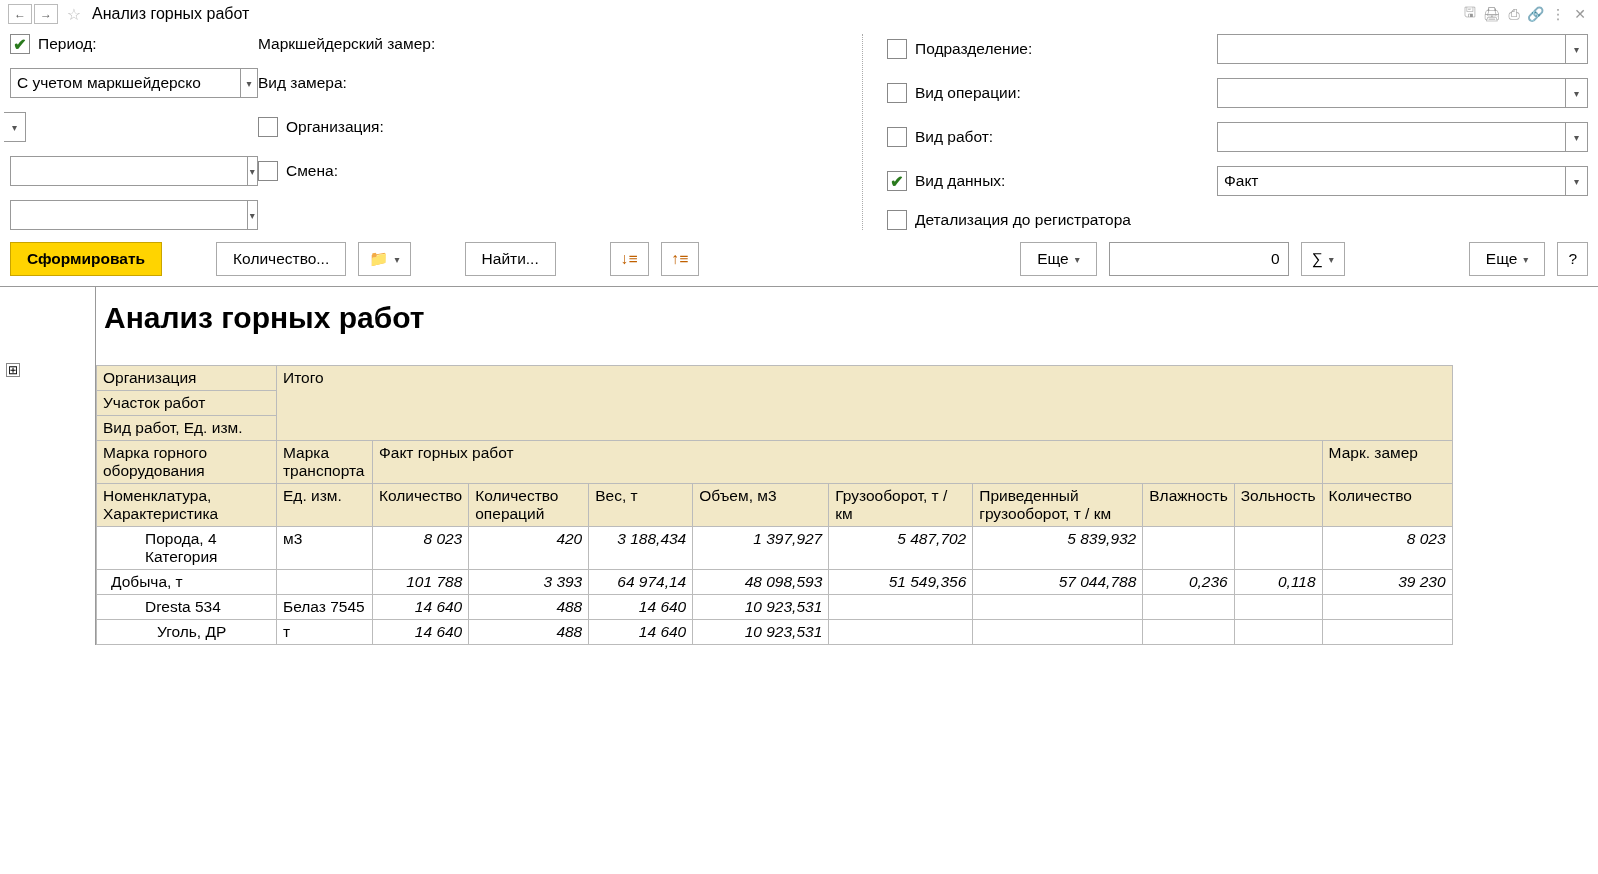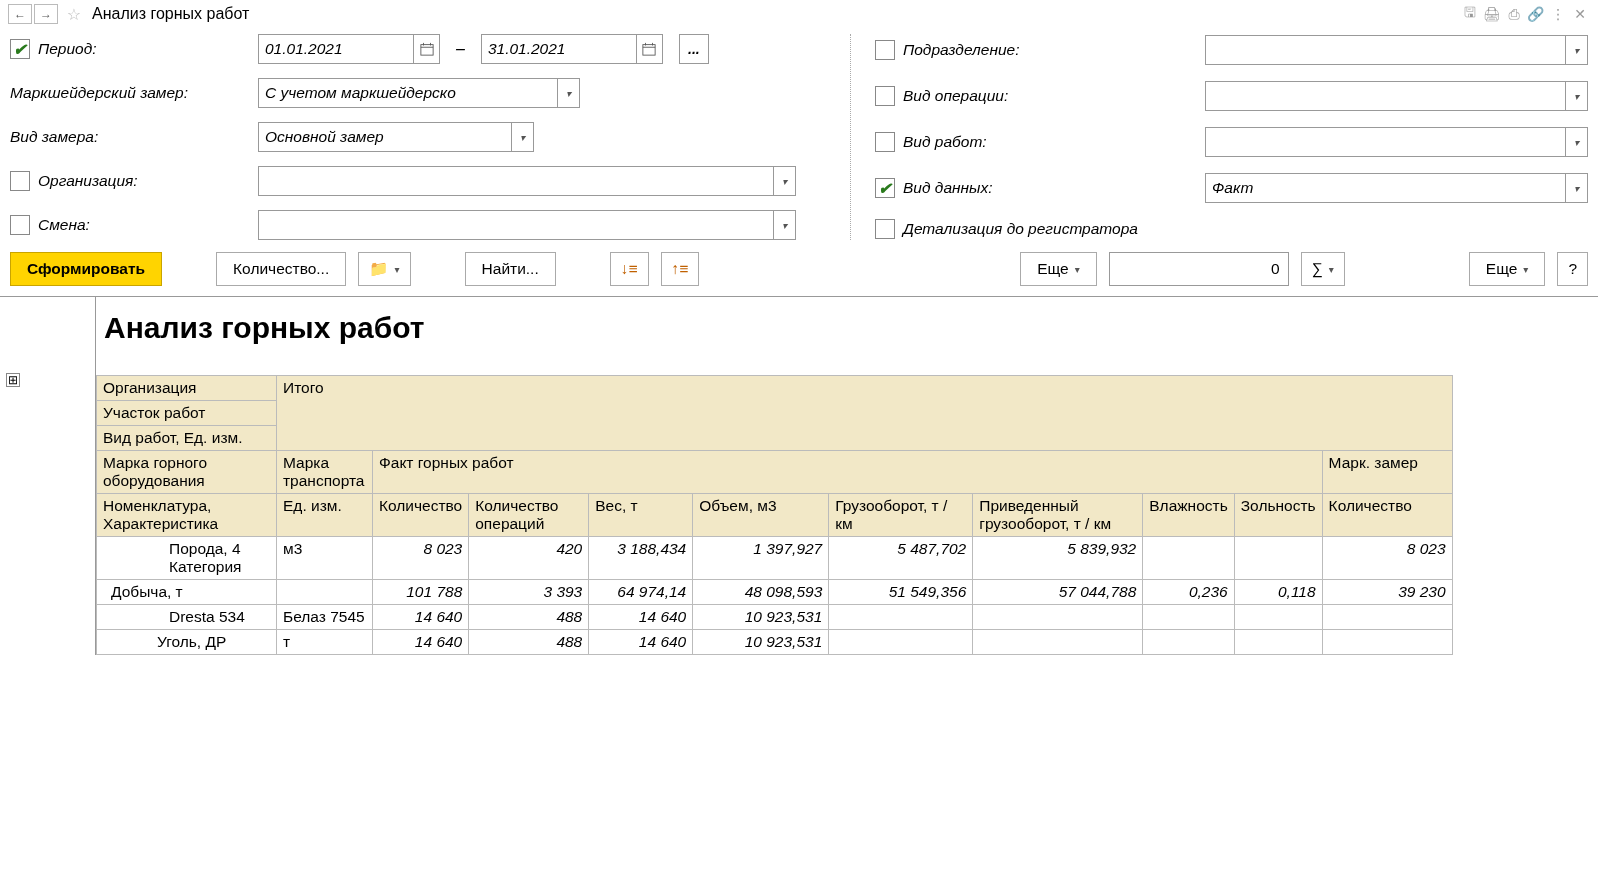--- a/index.html
+++ b/index.html
@@ -7,21 +7,21 @@
 
 
 .titlebar { display: flex; align-items: center; padding: 4px 8px; height: 28px; }
 .nav-btn { width: 24px; height: 20px; border: 1px solid #bbb; background: #fff; margin-right: 2px; display: flex; align-items: center; justify-content: center; cursor: pointer; font-size: 12px; color: #555; }
 .star { width: 20px; text-align: center; color: #bbb; font-size: 16px; margin: 0 4px; }
 .titlebar .title { font-size: 16px; padding-left: 4px; }
 .titlebar .spacer { flex: 1; }
 .titlebar .tool-icon { width: 20px; text-align: center; color: #999; font-size: 14px; margin-left: 2px; cursor: pointer; }
 
 
-.filters { padding: 6px 10px 4px 10px; display: flex; gap: 20px; font-style: italic; }
+.filters { padding: 6px 10px 4px 10px; display: flex; gap: 32px; }
 .filters-left { width: 820px; display: grid; grid-template-columns: 248px 1fr; row-gap: 14px; align-items: center; }
 .filters-right { flex: 1; display: grid; grid-template-columns: 330px 1fr; row-gap: 14px; align-items: center; border-left: 1px dotted #aaa; padding-left: 24px; }
 
 .fld-label { display: flex; align-items: center; gap: 8px; font-size: 15.5px; }
 .chk { width: 20px; height: 20px; border: 1px solid #888; background: #fff; display: flex; align-items: center; justify-content: center; cursor: pointer; }
 .chk.checked::before { content: "✔"; color: #2a7a1d; font-weight: bold; font-size: 16px; }
 
 .input-group { display: flex; align-items: center; gap: 6px; }
 .textbox { height: 30px; border: 1px solid #999; background: #fff; display: flex; align-items: center; padding: 0 6px; font-size: 15.5px; }
 .drop-btn { width: 22px; height: 30px; border: 1px solid #999; border-left: none; background: #fff; display: flex; align-items: center; justify-content: center; cursor: pointer; font-size: 10px; color: #555; }
@@ -43,21 +43,21 @@
 .outline { width: 96px; border-right: 1px solid #999; position: relative; }
 .expander-top { position: absolute; top: 76px; left: 6px; width: 14px; height: 14px; border: 1px solid #888; display: flex; align-items: center; justify-content: center; font-size: 12px; cursor: pointer; background: #fff; }
 
 .report { flex: 1; overflow: auto; }
 .report-title { font-size: 30px; font-weight: bold; padding: 14px 8px 30px 8px; }
 table.rpt { border-collapse: collapse; }
 table.rpt th, table.rpt td { border: 1px solid #bbb; padding: 3px 6px; font-size: 15.5px; text-align: left; vertical-align: top; }
 table.rpt th { background: #f2e8c7; font-weight: normal; }
 table.rpt td.num { text-align: right; font-style: italic; }
 table.rpt td.indent1 { padding-left: 14px; }
-table.rpt td.indent2 { padding-left: 72px; }
+table.rpt td.indent2 { padding-left: 48px; }
 table.rpt td.indent3 { padding-left: 60px; }
 </style>
 </head>
 <body>
 
 <div class="titlebar">
   <div class="nav-btn">←</div>
   <div class="nav-btn">→</div>
   <div class="star">☆</div>
   <div class="title">Анализ горных работ</div>
@@ -70,56 +70,33 @@
   <div class="tool-icon">✕</div>
 </div>
 
 <div class="filters">
   <div class="filters-left">
 
     <div class="fld-label">
       <div class="chk checked"></div>
       <span>Период:</span>
     </div>
-    <div class="input-group">
-      <div class="textbox" style="width:156px">01.01.2021</div>
-      <div class="cal-btn" style="margin-left:-6px">
-        <svg viewBox="0 0 16 16">
-            <rect x="1" y="3" width="14" height="12" fill="none" stroke="#555"></rect>
-            <line x1="1" y1="6" x2="15" y2="6" stroke="#555"></line>
-            <line x1="4" y1="1" x2="4" y2="4" stroke="#555"></line>
-            <line x1="12" y1="1" x2="12" y2="4" stroke="#555"></line>
-          </svg>
-      </div>
-      <span class="dash">–</span>
-      <div class="textbox" style="width:156px">31.01.2021</div>
-      <div class="cal-btn" style="margin-left:-6px">
-        <svg viewBox="0 0 16 16">
-            <rect x="1" y="3" width="14" height="12" fill="none" stroke="#555"></rect>
-            <line x1="1" y1="6" x2="15" y2="6" stroke="#555"></line>
-            <line x1="4" y1="1" x2="4" y2="4" stroke="#555"></line>
-            <line x1="12" y1="1" x2="12" y2="4" stroke="#555"></line>
-          </svg>
-      </div>
-      <div class="ellipsis-btn">...</div>
-    </div>
 
     <div class="fld-label">
       <span>Маркшейдерский замер:</span>
     </div>
     <div class="input-group">
       <div class="textbox" style="width:300px">С учетом маркшейдерско</div>
       <div class="drop-btn" style="margin-left:-6px">▾</div>
     </div>
 
     <div class="fld-label">
       <span>Вид замера:</span>
     </div>
     <div class="input-group">
-      <div class="textbox" style="width:254px">Основной замер</div>
       <div class="drop-btn" style="margin-left:-6px">▾</div>
     </div>
 
     <div class="fld-label">
       <div class="chk"></div>
       <span>Организация:</span>
     </div>
     <div class="input-group">
       <div class="textbox" style="width:516px"></div>
       <div class="drop-btn" style="margin-left:-6px">▾</div>

